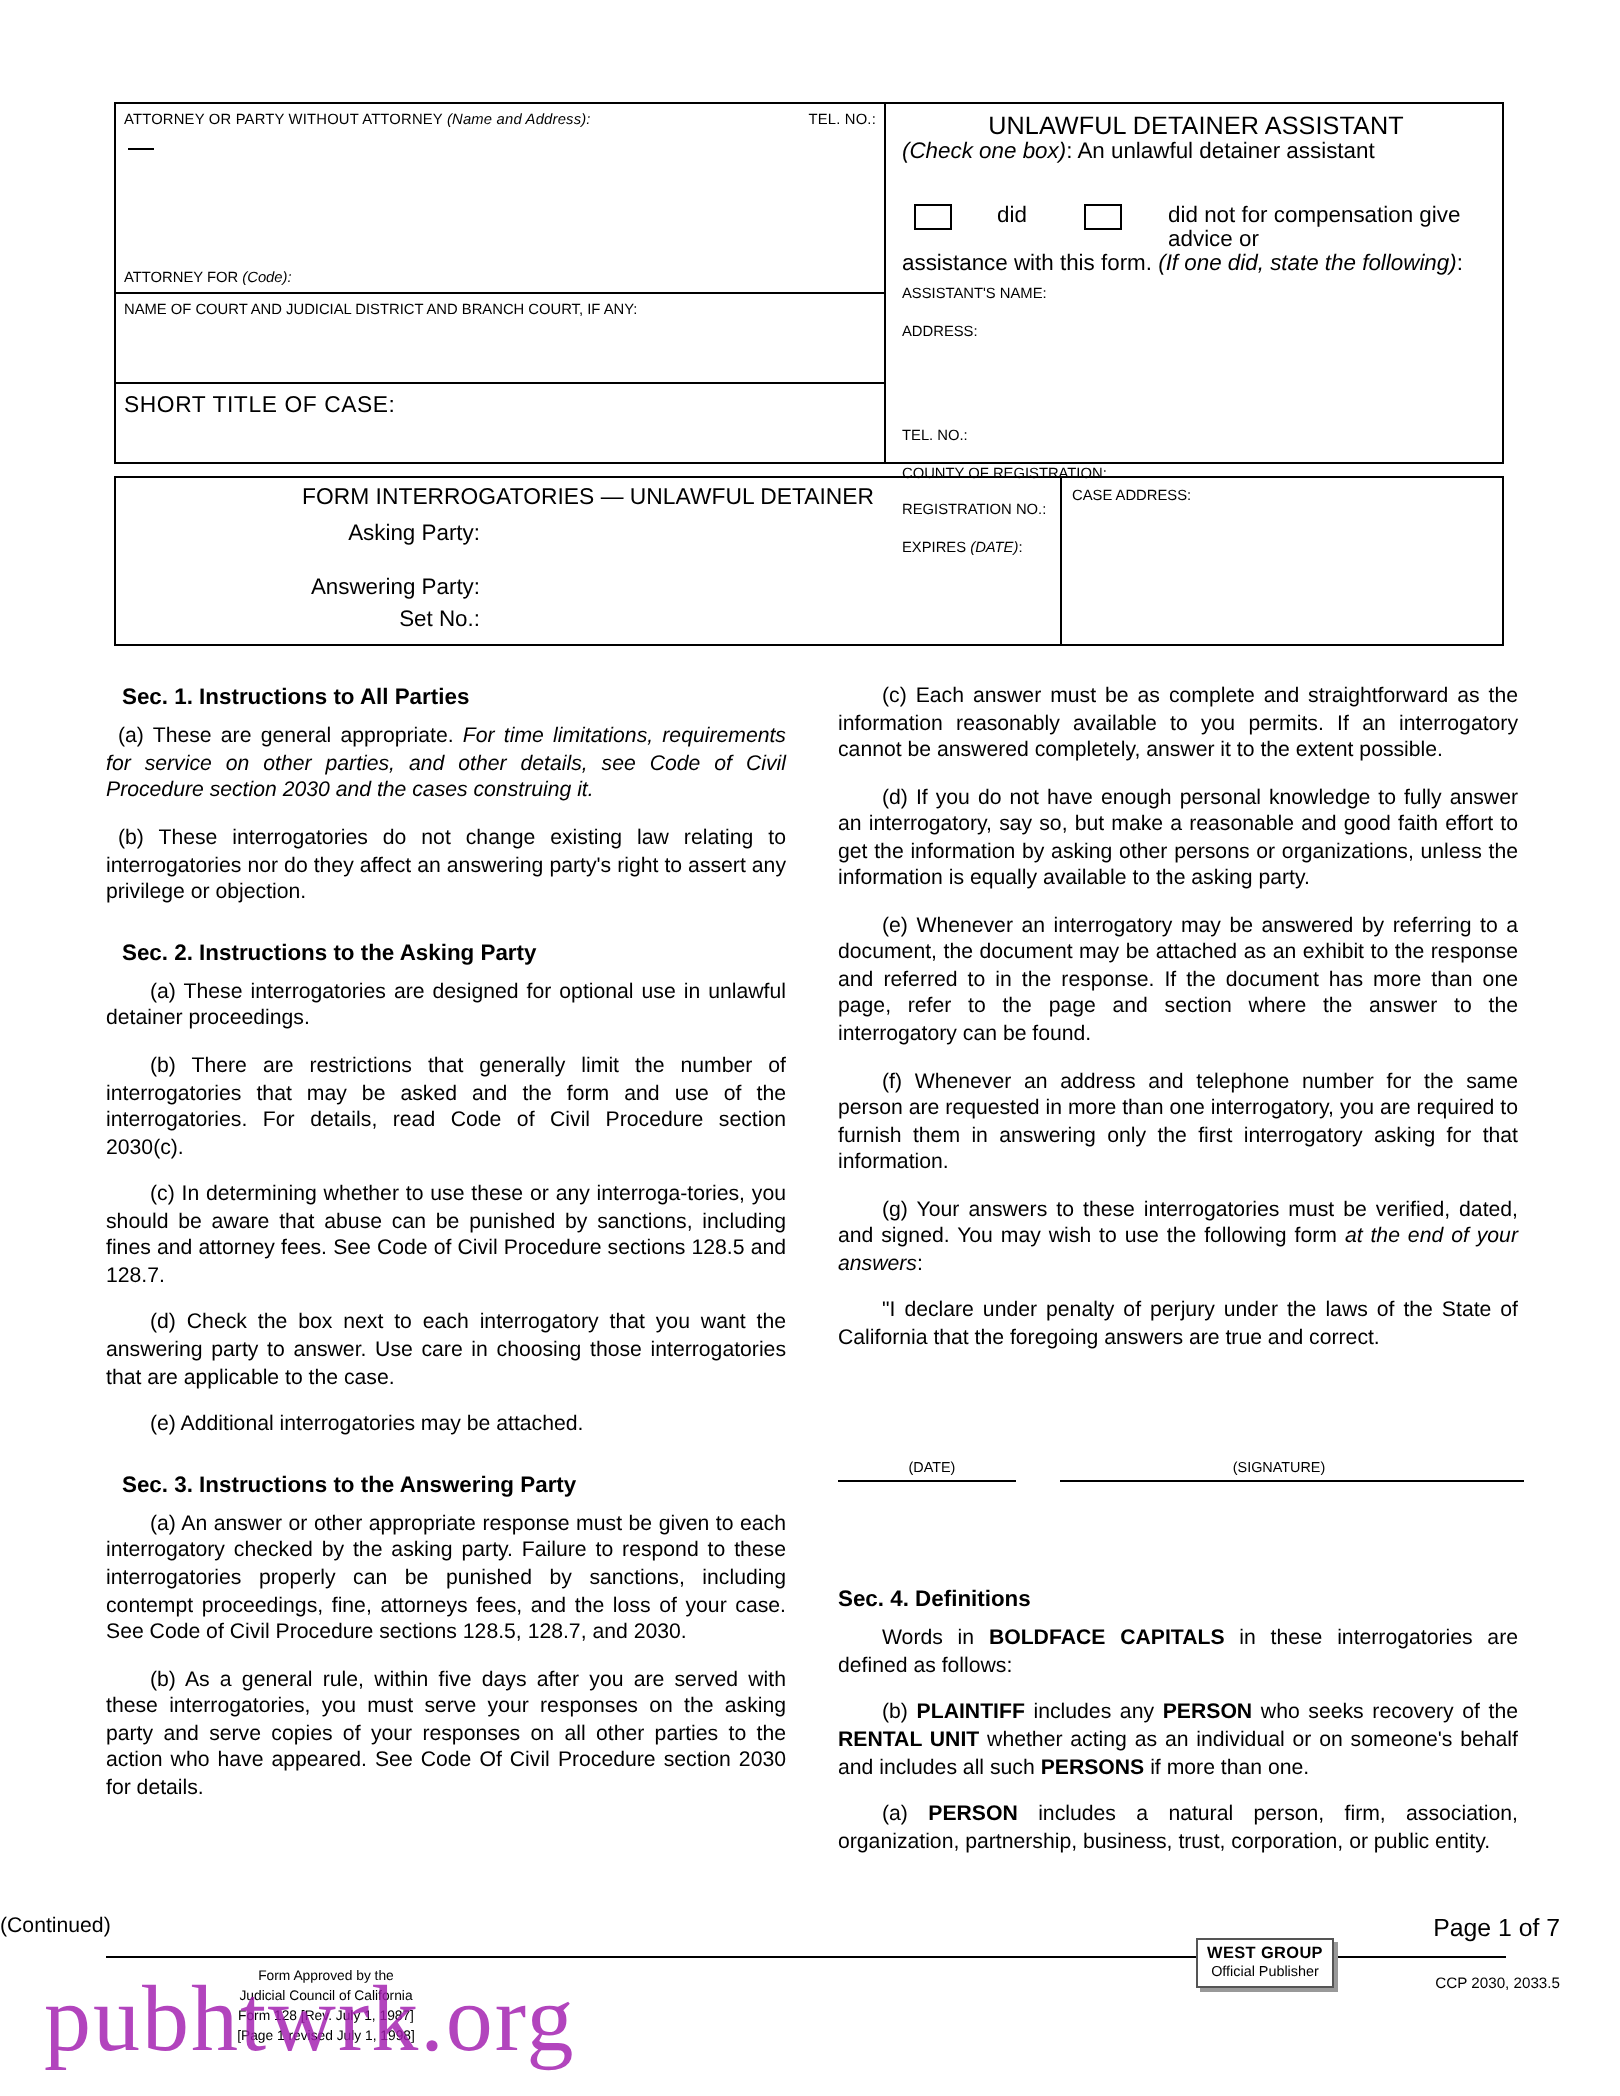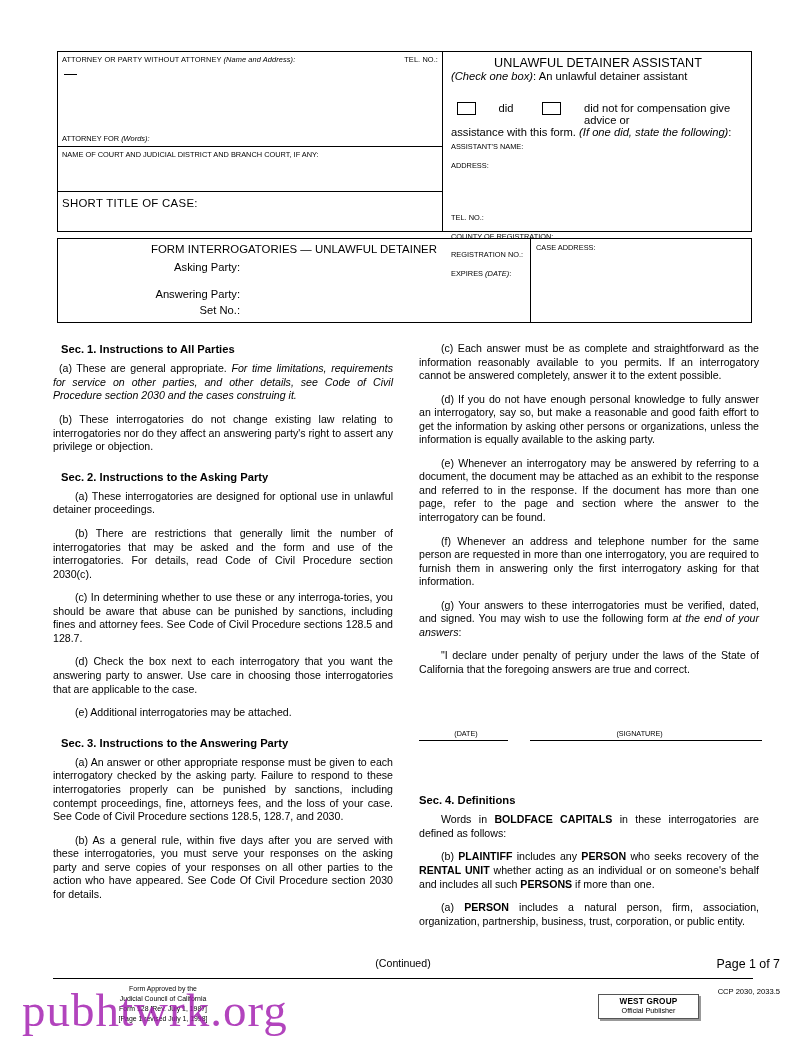--- a/index.html
+++ b/index.html
@@ -223,21 +223,20 @@
     width: 245px;
     border-top: 1.8px solid #000;
     margin-left: 22px;
   }
 
   
   .continued {
     position: absolute;
     left: 0; top: 957px;
     width: 806px;
-    text-align: center;
     font-size: 10.6px;
   }
   .pageno {
     position: absolute;
     right: 58px;
     top: 957px;
     font-size: 12.4px;
   }
   .footer-rule {
     position: absolute;
@@ -263,22 +262,22 @@
     width: 810px;
     text-align: center;
     font-size: 11.4px;
     font-weight: bold;
     line-height: 1.24;
     letter-spacing: .02px;
   }
   .west-group {
     position: absolute;
     left: 598px;
-    top: 994px;
-    width: 101px;
+    top: 969px;
+    width: 69px;
     border: 1.3px solid #555;
     box-shadow: 2px 2px 0 #999;
     background: #fff;
     text-align: center;
     padding: 2px 0 3px 0;
     box-sizing: border-box;
   }
   .wg-name {
     font-size: 8.2px;
     font-weight: bold;
@@ -321,21 +320,21 @@
         <div class="cl-attorney-head">
           <span>
             <span>ATTORNEY OR PARTY WITHOUT ATTORNEY</span>
             <span class="uda-italic">(Name and Address):</span>
           </span>
           <span>TEL. NO.:</span>
         </div>
         <div class="cl-dash"></div>
         <div class="cl-attorney-for">
           <span>ATTORNEY FOR</span>
-          <span class="uda-italic">(Words):</span>
+          <span class="uda-italic">(Code):</span>
         </div>
       </div>
 
       <div class="cl-court">
         <span>NAME OF COURT AND JUDICIAL DISTRICT AND BRANCH COURT, IF ANY:</span>
       </div>
 
       <div class="cl-short">
         <span>SHORT TITLE OF CASE:</span>
       </div>

